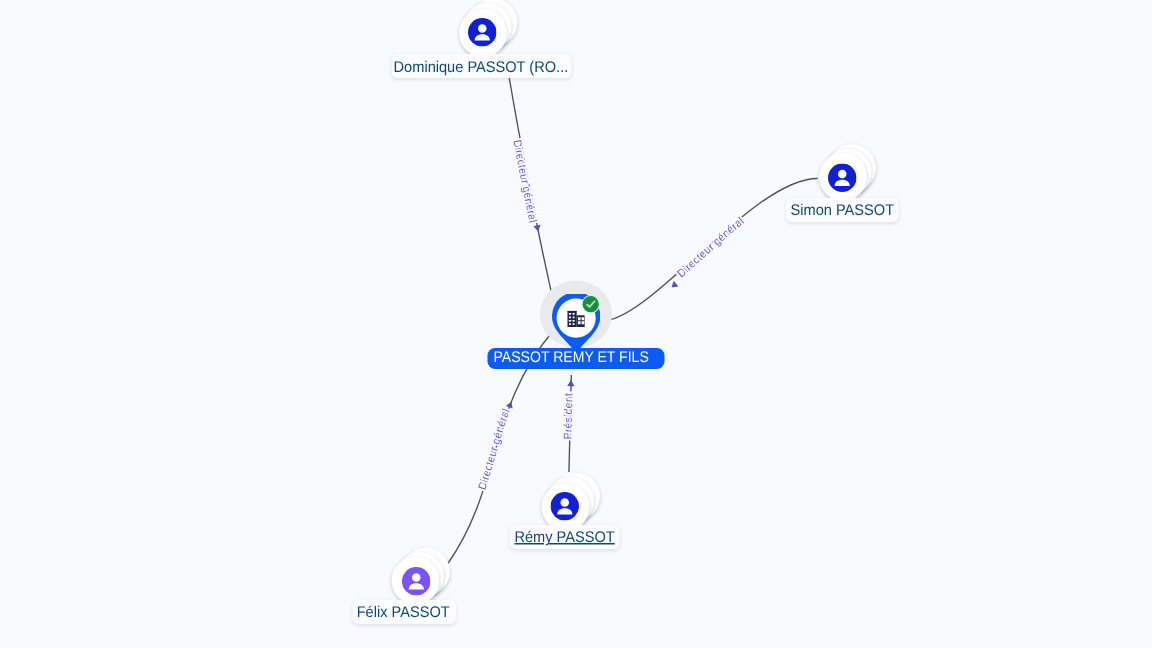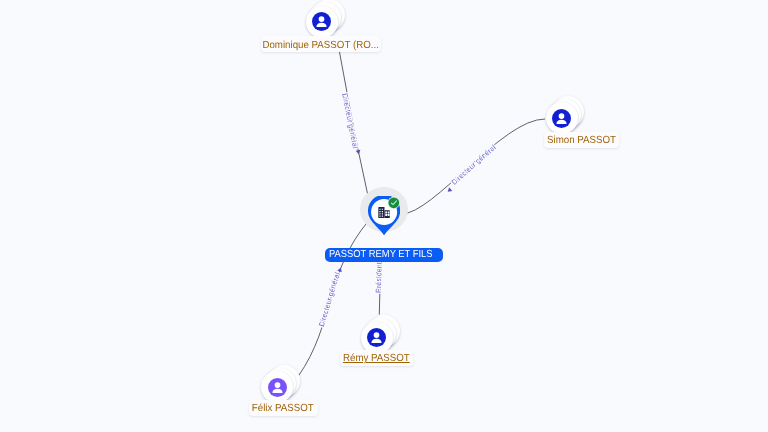--- a/index.html
+++ b/index.html
@@ -16,21 +16,21 @@
               stroke:#f9fafd;stroke-width:2.6px;stroke-linejoin:round;}
   .arrow{fill:#5a4fb8;}
 
   .node{position:absolute;}
   .stackc{position:absolute;border-radius:50%;background:#ffffff;
           box-shadow:0 1px 2.5px rgba(40,50,90,.26);}
   .avatar{position:absolute;border-radius:50%;display:flex;
           align-items:center;justify-content:center;z-index:5;}
   .avatar svg{display:block;width:100%;height:100%;}
   .nlabel{position:absolute;z-index:8;background:#fcfcfe;border-radius:4px;
-          color:#a16207;line-height:1;padding-top:3.6px;box-sizing:border-box;
+          color:#0c4a6e;line-height:1;padding-top:3.6px;box-sizing:border-box;
           white-space:nowrap;display:flex;align-items:center;
           justify-content:center;box-shadow:0 1px 2.5px rgba(40,50,90,.11);}
   .clabel{position:absolute;background:#0a5cf5;border-radius:5px;
           color:#ffffff;line-height:1;
           white-space:nowrap;display:flex;align-items:center;
           justify-content:flex-start;padding-left:4.3px;
           box-sizing:border-box;}
   .ltxt{display:inline-block;font-size:10.3px;transform:scaleX(0.945);
         transform-origin:center;}
   .clabel .ltxt{font-size:10.25px;transform:scaleX(0.915);transform-origin:left center;}
@@ -99,21 +99,21 @@
         <div class="stackc" style="width: 32px; height: 32px; left: 552.4px; top: 96.1px; z-index: 1;"></div>
         <div class="stackc" style="width: 32px; height: 32px; left: 548.95px; top: 99.25px; z-index: 2;"></div>
         <div class="stackc" style="width: 32px; height: 32px; left: 545.5px; top: 102.4px; z-index: 3;"></div>
         <div class="avatar" style="left: 552px; top: 108.9px; width: 19px; height: 19px; z-index: 5;">
           <svg viewBox="0 0 24 24">
             <circle cx="12" cy="12" r="12" fill="#1220d4"></circle>
             <circle cx="12" cy="8.9" r="3.6" fill="#fff"></circle>
             <path d="M5.6 18.9 C 5.6 15.5 8.4 13.7 12 13.7 s 6.4 1.8 6.4 5.2 Z" fill="#fff"></path>
           </svg>
         </div>
-        <div class="nlabel" style="left: 523.7px; top: 131.6px; width: 75.6px; height: 16.3px; margin-left: 20px;">
+        <div class="nlabel" style="left: 523.7px; top: 131.6px; width: 75.6px; height: 16.3px;">
           <span class="ltxt">Simon PASSOT</span>
         </div>
       </div>
       <div class="node">
         <div style="position:absolute;left:359.8px;top:186.9px;width:48.4px;height:45.0px;border-radius:50%;background:#e9eaeb;"></div>
         <svg style="position:absolute;left:367.9px;top:195.8px" width="32.2" height="39.3" viewBox="0 0 32.2 39.3">
           <path d="M16.1 39.4 C 20.2 33.6 26.2 28.7 28.47 25.1 A 16.1 16.1 0 1 0 3.73 25.1 C 6.0 28.7 12.0 33.6 16.1 39.4 Z" fill="#0a5cf5"></path>
           <circle cx="16.1" cy="16.05" r="13.05" fill="#ffffff"></circle>
         </svg>
         <svg style="position:absolute;left:377.85px;top:207px" width="11.9" height="11.3" viewBox="0 0 114 108">
@@ -132,21 +132,21 @@
             <rect x="93" y="43" width="17" height="19" rx="1.5"></rect>
             <rect x="70" y="68" width="17" height="19" rx="1.5"></rect>
             <rect x="93" y="68" width="17" height="19" rx="1.5"></rect>
           </g>
         </svg>
         <svg style="position:absolute;left:387.4px;top:196.2px" width="13.6" height="13.6" viewBox="0 0 136 136">
           <circle cx="68" cy="68" r="61" fill="#d9f2e1"></circle>
           <circle cx="68" cy="68" r="54" fill="#1a8c3f"></circle>
           <path d="M44 71 L60 86 L95 48" fill="none" stroke="#b5ecc6" stroke-width="11" stroke-linecap="round" stroke-linejoin="round"></path>
         </svg>
-        <div class="clabel" style="left: 325.2px; top: 248px; width: 117.7px; height: 14.2px;">
+        <div class="clabel" style="left: 325.2px; top: 232px; width: 117.7px; height: 14.2px;">
           <span class="ltxt">PASSOT REMY ET FILS</span>
         </div>
       </div>
       <div class="node">
         <div class="stackc" style="width: 32px; height: 32px; left: 367.7px; top: 315.3px; z-index: 1;"></div>
         <div class="stackc" style="width: 32px; height: 32px; left: 364.25px; top: 318.45px; z-index: 2;"></div>
         <div class="stackc" style="width: 32px; height: 32px; left: 360.8px; top: 321.6px; z-index: 3;"></div>
         <div class="avatar" style="left: 367.3px; top: 328.1px; width: 19px; height: 19px; z-index: 5;">
           <svg viewBox="0 0 24 24">
             <circle cx="12" cy="12" r="12" fill="#1220d4"></circle>
@@ -162,18 +162,18 @@
         <div class="stackc" style="width: 32px; height: 32px; left: 267.9px; top: 364.7px; z-index: 1;"></div>
         <div class="stackc" style="width: 32px; height: 32px; left: 264.45px; top: 367.85px; z-index: 2;"></div>
         <div class="stackc" style="width: 32px; height: 32px; left: 261px; top: 371px; z-index: 3;"></div>
         <div class="avatar" style="left: 267.5px; top: 377.5px; width: 19px; height: 19px; z-index: 5;">
           <svg viewBox="0 0 24 24">
             <circle cx="12" cy="12" r="12" fill="#7a53f8"></circle>
             <circle cx="12" cy="8.9" r="3.6" fill="#fff"></circle>
             <path d="M5.6 18.9 C 5.6 15.5 8.4 13.7 12 13.7 s 6.4 1.8 6.4 5.2 Z" fill="#fff"></path>
           </svg>
         </div>
-        <div class="nlabel" style="left: 249px; top: 399.6px; width: 68.6px; height: 16.3px;">
+        <div class="nlabel" style="left: 235px; top: 399.6px; width: 68.6px; height: 16.3px;">
           <span class="ltxt">Félix PASSOT</span>
         </div>
       </div>
     </div>
 </div>
 
 </body></html>

